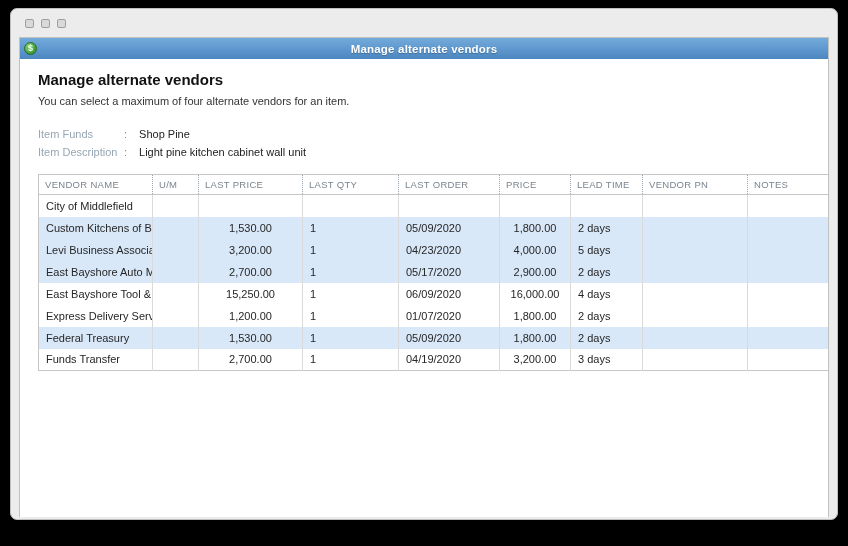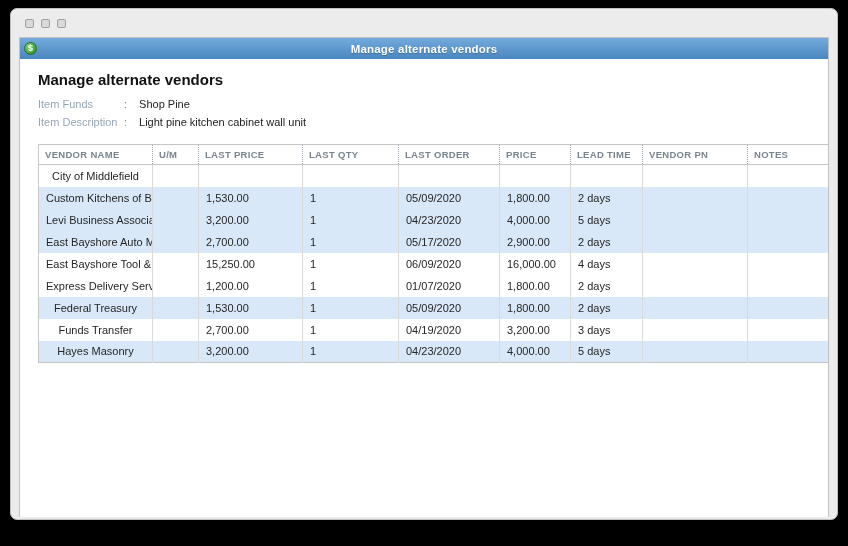--- a/index.html
+++ b/index.html
@@ -56,35 +56,35 @@
   .item-row { display:flex; font-size:11px; line-height:18px; }
   .item-label { width:86px; color:var(--label-blue-gray,#97a6b4); }
   .item-colon { color:#8a8a8a; margin:0 12px 0 0; }
   .item-value { color:#222; }
   table.vendors {
     margin-top:13px; width:794px; border-collapse:collapse; table-layout:fixed;
     border:1px solid #c6c6c6; font-size:11px;
   }
   table.vendors th {
     height:20px; background:#fff;
-    font-size:9.5px; font-weight:bold; color:var(--header-text,#7a848e);
+    font-size:9.5px; font-weight:normal; color:var(--header-text,#7a848e);
     text-align:left; padding:0 6px; letter-spacing:.3px;
     border-bottom:1px solid #c6c6c6;
     border-left:1px dotted #9aa4ae;
     white-space:nowrap; overflow:hidden;
   }
   table.vendors th:first-child { border-left:none; }
   table.vendors td {
     height:22px; padding:0 7px; color:#262626;
     border-left:1px solid #dadada;
     white-space:nowrap; overflow:hidden;
   }
-  table.vendors td:first-child { border-left:none;text-align:center; }
+  table.vendors td:first-child { border-left:none; }
   table.vendors tr.alt td { background:var(--row-alt,#d9e8f8); }
-  table.vendors td.num { text-align:left; }
+  table.vendors td.num { text-align:center; }
 </style>
 </head>
 <body>
 
 <div class="window">
 
   <div class="chrome">
     <span class="wbtn"></span>
     <span class="wbtn"></span>
     <span class="wbtn"></span>
@@ -93,20 +93,21 @@
   <div class="dialog">
 
     <div class="dialog-titlebar">
       <span class="qb-icon">$</span>
       <span class="dialog-title">Manage alternate vendors</span>
     </div>
 
     <div class="content">
 
       <div class="page-title">Manage alternate vendors</div>
+      <div class="page-subtitle">You can select a maximum of four alternate vendors for an item.</div>
 
       <div class="item-row">
         <span class="item-label">Item Funds</span>
         <span class="item-colon">:</span>
         <span class="item-value">Shop Pine</span>
       </div>
       <div class="item-row">
         <span class="item-label">Item Description</span>
         <span class="item-colon">:</span>
         <span class="item-value">Light pine kitchen cabinet wall unit</span>
@@ -219,29 +220,18 @@
               <td>Funds Transfer</td>
               <td></td>
               <td class="num">2,700.00</td>
               <td>1</td>
               <td>04/19/2020</td>
               <td class="num">3,200.00</td>
               <td>3 days</td>
               <td></td>
               <td></td>
             </tr>
-            <tr class="alt">
-              <td>Hayes Masonry</td>
-              <td></td>
-              <td class="num">3,200.00</td>
-              <td>1</td>
-              <td>04/23/2020</td>
-              <td class="num">4,000.00</td>
-              <td>5 days</td>
-              <td></td>
-              <td></td>
-            </tr>
           </tbody>
       </table>
 
     </div>
   </div>
 </div>
 
 </body></html>

